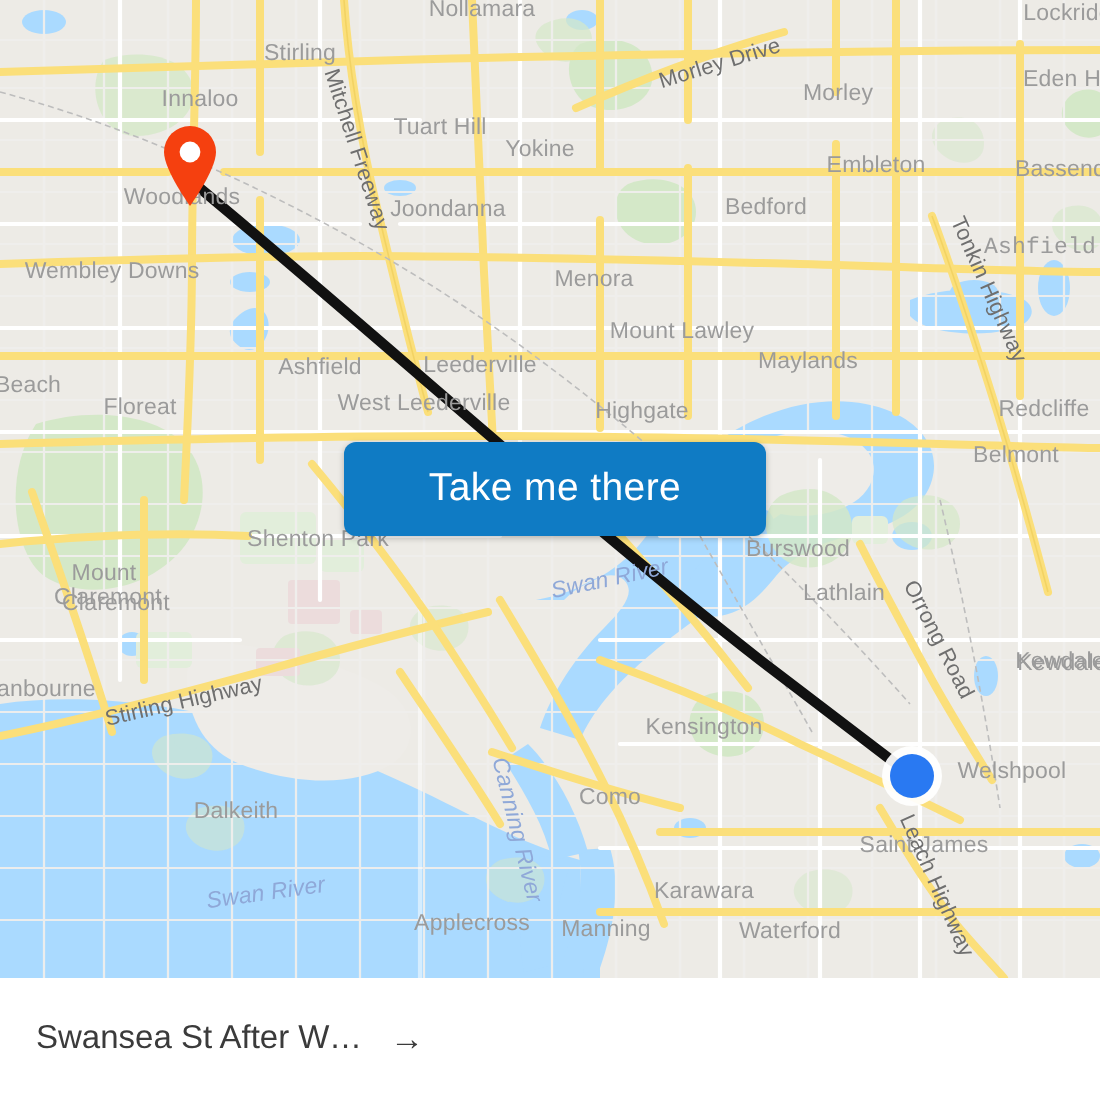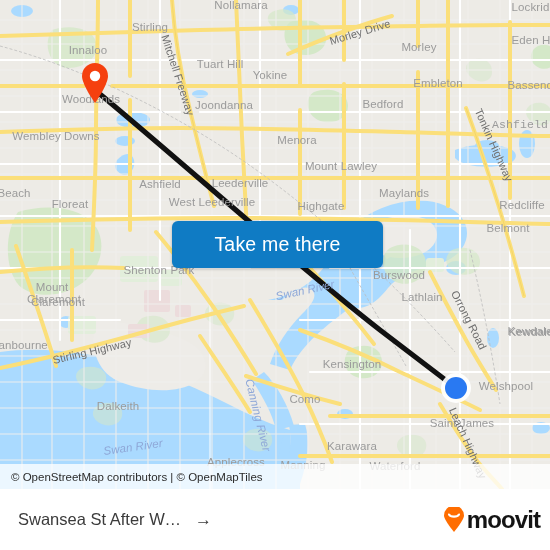--- a/index.html
+++ b/index.html
@@ -308,38 +308,38 @@
       <path d="M95,90 C180,160 290,260 380,330 C410,353 436,373 456,388" stroke="#111111" stroke-width="5.2" fill="none" stroke-linecap="round"></path>
     </svg>
 
     <div id="labels">
         <div class="maplabel place" style="left: 241px; top: 5px;">Nollamara</div>
         <div class="maplabel road" style="left: 360px; top: 32px; transform: translate(-50%, -50%) rotate(-17deg);">Morley Drive</div>
         <div class="maplabel place" style="left: 419px; top: 47px;">Morley</div>
         <div class="maplabel place" style="left: 535px; top: 40px;">Eden Hill</div>
         <div class="maplabel place" style="left: 537px; top: 7px;">Lockridge</div>
         <div class="maplabel place" style="left: 150px; top: 27px;">Stirling</div>
-        <div class="maplabel place" style="left: 88px; top: 50px; text-align: right;">Innaloo</div>
+        <div class="maplabel place" style="left: 100px; top: 50px; text-align: right;">Innaloo</div>
         <div class="maplabel place" style="left: 220px; top: 64px;">Tuart Hill</div>
         <div class="maplabel place" style="left: 270px; top: 75px;">Yokine</div>
         <div class="maplabel place" style="left: 438px; top: 83px;">Embleton</div>
         <div class="maplabel place" style="left: 540px; top: 85px;">Bassendean</div>
         <div class="maplabel road" style="left: 178px; top: 75px; transform: translate(-50%, -50%) rotate(72deg);">Mitchell Freeway</div>
         <div class="maplabel place" style="left: 224px; top: 105px;">Joondanna</div>
         <div class="maplabel place" style="left: 383px; top: 104px;">Bedford</div>
         <div class="maplabel place" style="left: 520px; top: 124px; font-family: Liberation Mono, monospace;">Ashfield</div>
         <div class="maplabel place" style="left: 91px; top: 99px;">Woodlands</div>
         <div class="maplabel place" style="left: 56px; top: 136px;">Wembley Downs</div>
         <div class="maplabel place" style="left: 297px; top: 140px;">Menora</div>
         <div class="maplabel road" style="left: 494px; top: 145px; transform: translate(-50%, -50%) rotate(66deg);">Tonkin Highway</div>
         <div class="maplabel place" style="left: 341px; top: 166px;">Mount Lawley</div>
         <div class="maplabel place" style="left: 160px; top: 184px;">Ashfield</div>
         <div class="maplabel place" style="left: 240px; top: 183px;">Leederville</div>
         <div class="maplabel place" style="left: 212px; top: 202px;">West Leederville</div>
-        <div class="maplabel place" style="left: 404px; top: 193px;">Maylands</div>
+        <div class="maplabel place" style="left: 404px; top: 181px;">Maylands</div>
         <div class="maplabel place" style="left: 321px; top: 206px;">Highgate</div>
         <div class="maplabel place" style="left: 14px; top: 193px;">Beach</div>
         <div class="maplabel place" style="left: 70px; top: 204px;">Floreat</div>
         <div class="maplabel place" style="left: 522px; top: 205px;">Redcliffe</div>
         <div class="maplabel place" style="left: 508px; top: 228px;">Belmont</div>
         <div class="maplabel place" style="left: 159px; top: 270px;">Shenton Park</div>
         <div class="maplabel place" style="left: 399px; top: 275px;">Burswood</div>
         <div class="maplabel water" style="left: 305px; top: 290px; transform: translate(-50%, -50%) rotate(-12deg);">Swan River</div>
         <div class="maplabel place" style="left: 52px; top: 287px;">Mount</div>
         <div class="maplabel place" style="left: 54px; top: 299px;">Claremont</div>
@@ -372,32 +372,22 @@
 
     <svg width="34" height="34" viewBox="0 0 34 34" style="position:absolute;left:439px;top:371px;">
       <circle cx="17" cy="17" r="15" fill="#ffffff" opacity=".92"></circle>
       <circle cx="17" cy="17" r="11" fill="#2979f2"></circle>
     </svg>
 
     <div id="cta">
       <span id="cta-label">Take me there</span>
     </div>
 
-    <div id="attrib">
-      <span>© OpenStreetMap contributors | © OpenMapTiles</span>
-    </div>
   </div>
 
   <div id="bottombar">
     <div id="trip">
       <span class="trip-ep">Swansea St After Welshpo…</span>
       <span id="trip-arrow">→</span>
     </div>
-    <div id="brand">
-      <svg width="24" height="26" viewBox="0 0 24 26">
-        <path d="M12,25 C12,25 22,13 22,8.5 A10,10 0 1 0 2,8.5 C2,13 12,25 12,25 Z" fill="#ff6d00"></path>
-        <path d="M7,7.5 C8.6,10.4 15.4,10.4 17,7.5" stroke="#ffffff" stroke-width="2.1" fill="none" stroke-linecap="round"></path>
-      </svg>
-      <span id="brand-word">moovit</span>
-    </div>
   </div>
 
 </div>
 
 </body></html>

